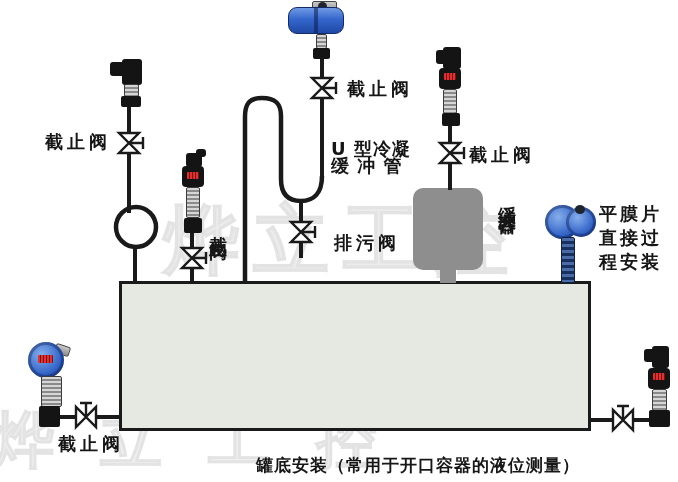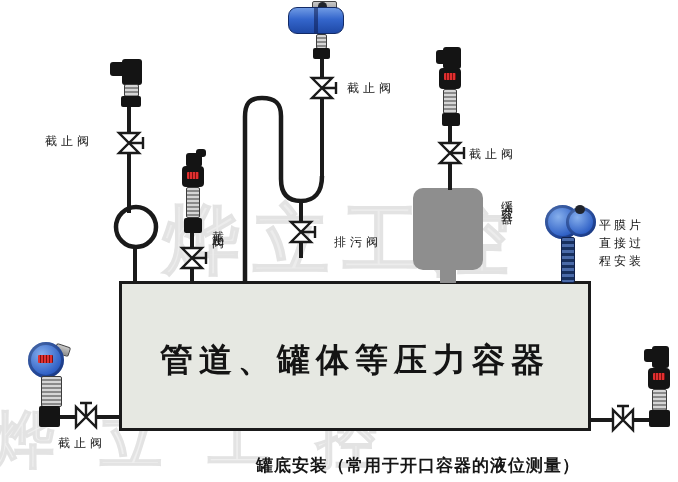--- a/index.html
+++ b/index.html
@@ -2,21 +2,21 @@
 <html><head>
 <meta charset="utf-8">
 <style>
   html,body{margin:0;padding:0;background:#fff;}
   #canvas{
     position:relative;width:678px;height:482px;background:#ffffff;overflow:hidden;
     font-family:"DejaVu Sans","Liberation Sans",sans-serif;color:#111;
   }
   
   .lbl{
-    position:absolute;font-weight:normal;font-size:12px;line-height:17px;
+    position:absolute;font-weight:bold;font-size:18px;line-height:17px;
     letter-spacing:4px;color:#161616;white-space:pre-line;z-index:5;
   }
   .lbl.vert{
     writing-mode:vertical-rl;text-orientation:upright;letter-spacing:3px;line-height:18px;
   }
   .tank-title{
     position:absolute;left:119px;top:338px;width:472px;text-align:center;
     font-size:33px;font-weight:bold;letter-spacing:6px;color:#141414;z-index:5;
   }
   .caption{
@@ -71,21 +71,20 @@
 </style>
 </head>
 <body>
 
 <div id="canvas">
 
   <div id="wm-mid" class="watermark">烨立工控</div>
   <div id="wm-bottom" class="watermark">烨立工控</div>
 
   <div class="tank"></div>
-  <div class="tank-title">管道、罐体等压力容器</div>
 
   <div class="vessel"></div>
   <div class="vessel-stub"></div>
 
   <svg class="pipes" width="678" height="482" viewBox="0 0 678 482">
     <g stroke="#1a1a1a" stroke-width="4" fill="none">
 
       <path d="M129,105 V133 M129,153 V213"></path>
       <circle cx="136" cy="227" r="20" stroke-width="4.5"></circle>
       <path d="M135,246 V282"></path>
@@ -200,28 +199,30 @@
     <div class="part blk" style="left:649px;top:410px;width:21px;height:17px;border-radius:2px;"></div>
   </div>
 
   <div class="lbl" style="left:45px;top:133px;">截止阀</div>
 
 
   <div class="lbl vert" style="left:209px;top:221px;height:64px;">截止阀</div>
 
   <div class="lbl" style="left:347px;top:80px;">截止阀</div>
 
+  <div class="lbl" style="left:331px;top:140px;letter-spacing:1px;">U 型冷凝
+缓 冲 管</div>
 
   <div class="lbl" style="left:334px;top:234px;">排污阀</div>
 
   <div class="lbl" style="left:469px;top:146px;">截止阀</div>
 
   <div class="lbl vert" style="left:498px;top:191px;height:76px;letter-spacing:4px;">缓冲容器</div>
 
-  <div class="lbl" style="left:599px;top:216px;line-height:18px;letter-spacing:3px;">平膜片
+  <div class="lbl" style="left:599px;top:202px;line-height:24px;letter-spacing:3px;">平膜片
 直接过
 程安装</div>
 
   <div class="lbl" style="left:58px;top:435px;">截止阀</div>
 
   <div class="caption">罐底安装（常用于开口容器的液位测量）</div>
 
 </div>
 
 </body></html>

